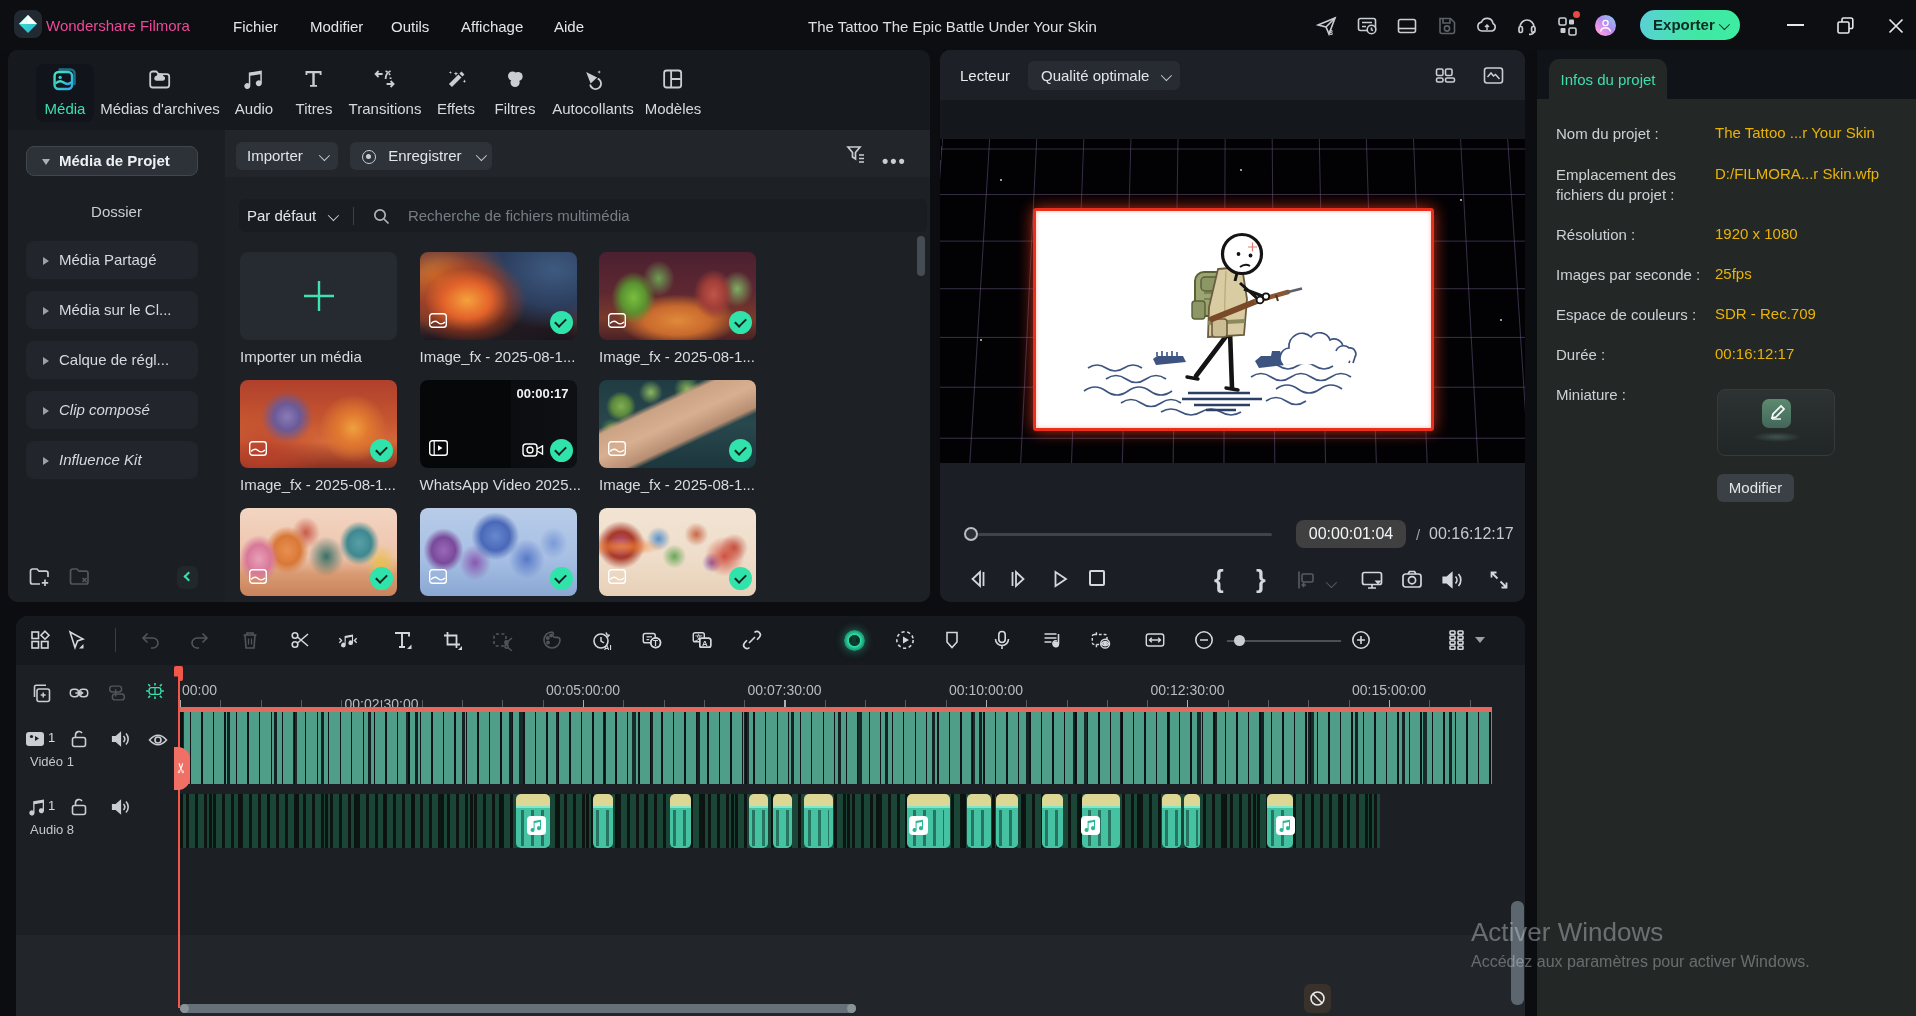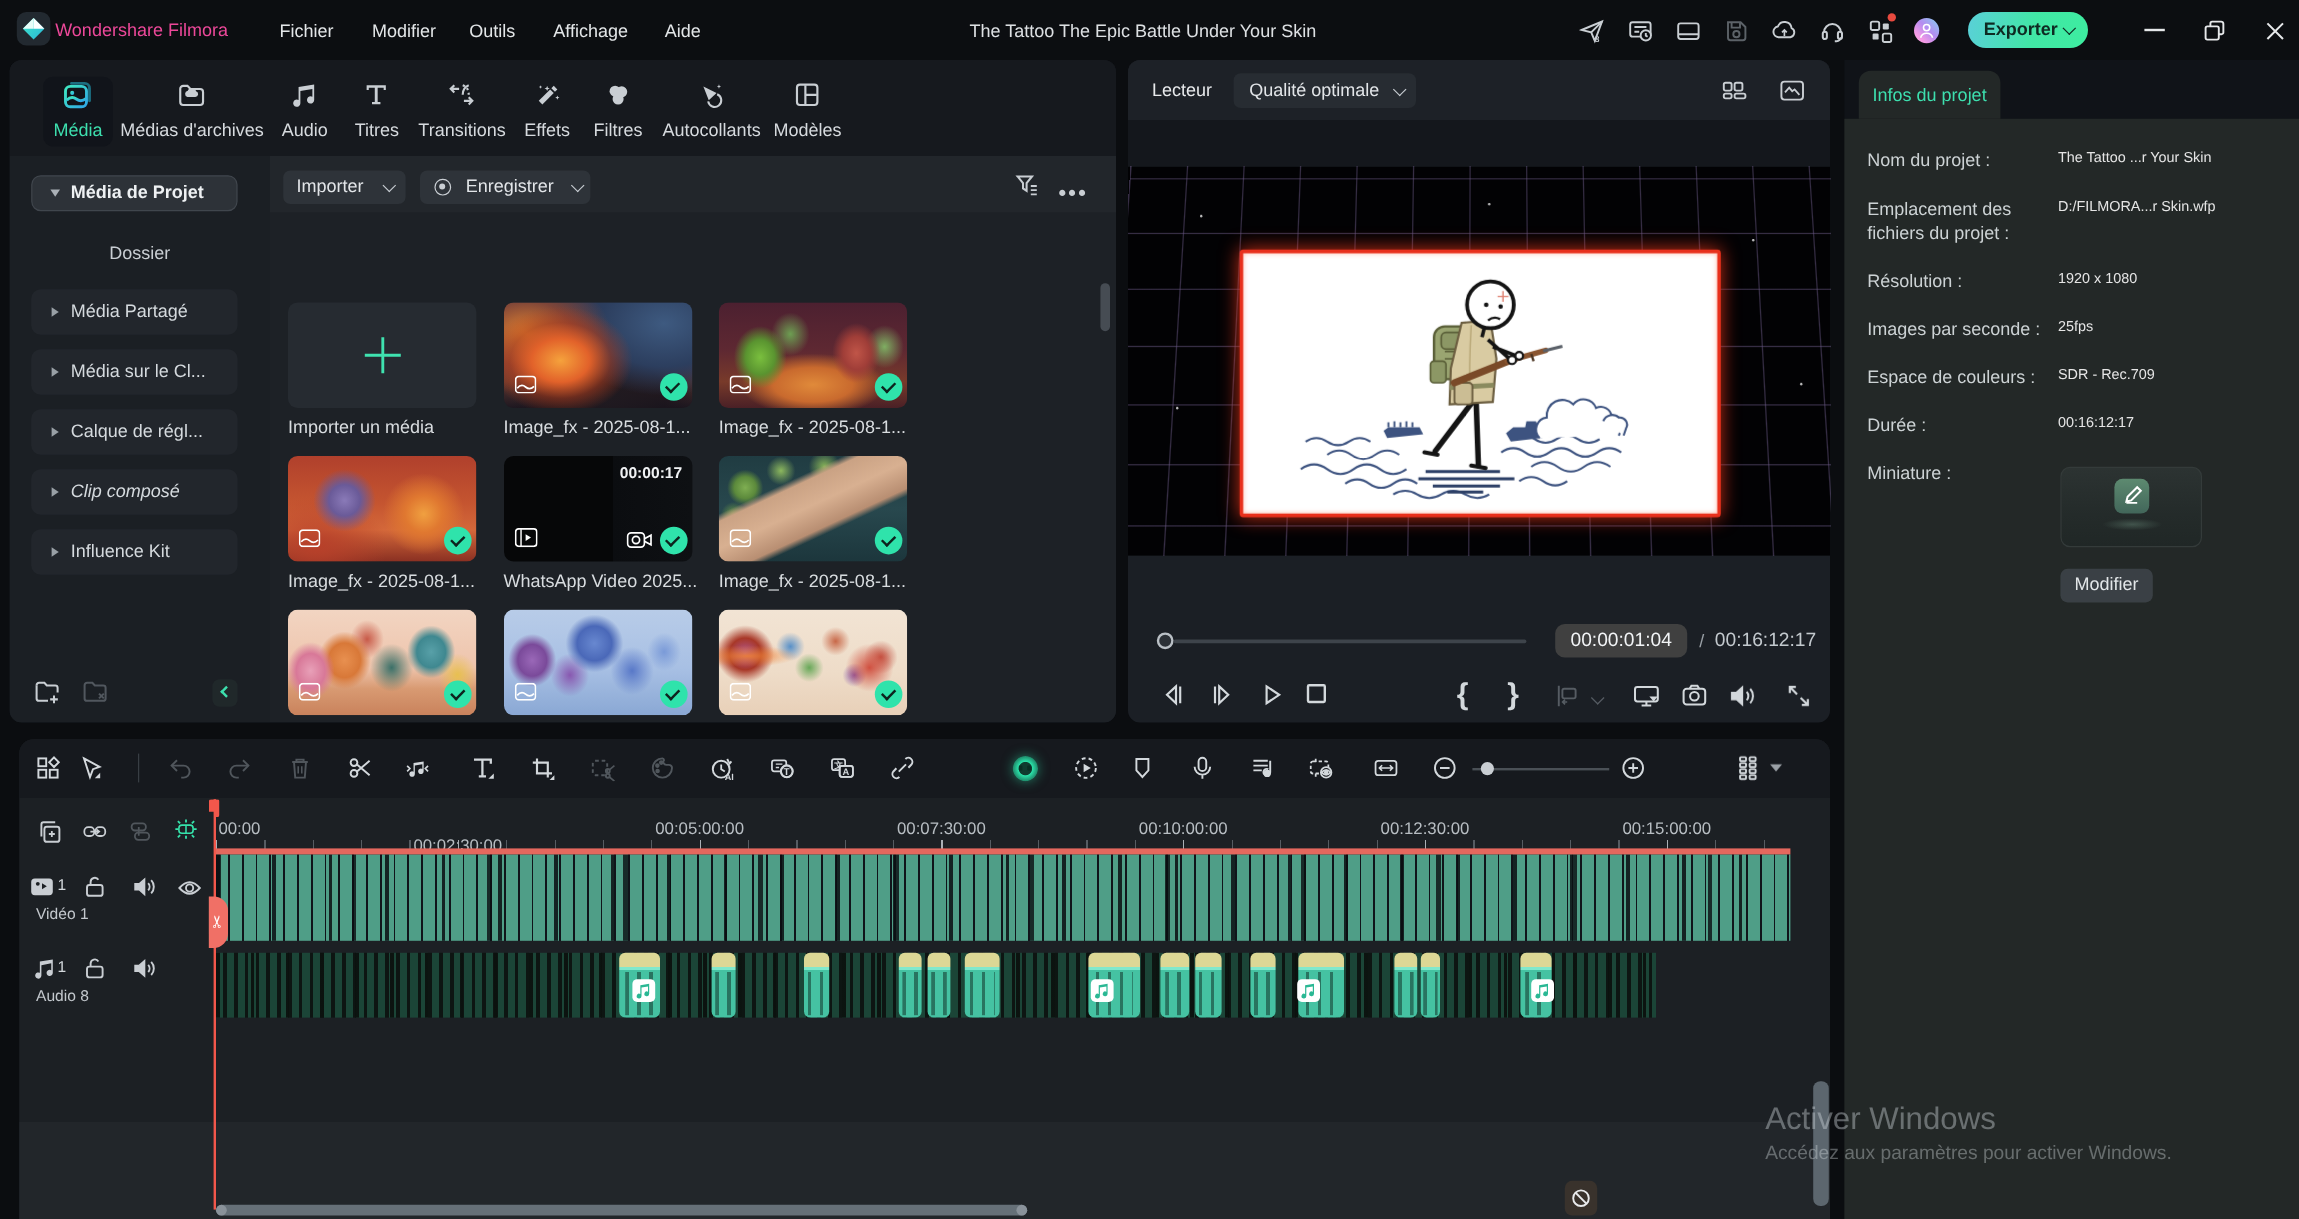--- a/index.html
+++ b/index.html
@@ -123,21 +123,21 @@
 #audtrack { position:absolute; left:164px; top:178px; width:1200px; height:54px;
   background:repeating-linear-gradient(90deg, rgba(11,17,14,0.95) 0 3px, transparent 3px 29px),
              repeating-linear-gradient(90deg, #1b4537 0 6px, #0d1512 6px 9px); }
 .aclip { position:absolute; height:54px; border-radius:5px; background:#45c2a2;
   background:linear-gradient(180deg, #dcd795 0 12px, #7fe8cc 12px 14px, #45c2a2 14px 100%); }
 .aclip:after { content:""; position:absolute; left:15%; top:16px; width:70%; height:36px;
   background:repeating-linear-gradient(90deg, rgba(12,38,30,0.5) 0 3px, transparent 3px 10px); }
 .anote { position:absolute; top:22px; width:19px; height:19px; border-radius:4px; background:#ffffff; }
 .star { position:absolute; width:2px; height:2px; border-radius:50%; background:rgba(255,255,255,0.8); }
 .flabel { position:absolute; left:19px; color:#ccd2d4; font-size:15px; line-height:20px; }
-.fval { position:absolute; left:178px; color:#e5e5e5; font-size:12px;text-align:right; }
+.fval { position:absolute; left:178px; color:#eab308; font-size:15px;text-align:right; }
 #watermark1 { left:1471px; top:917px; color:rgba(205,212,216,0.42); font-size:26px; }
 #watermark2 { left:1471px; top:953px; color:rgba(205,212,216,0.40); font-size:16px; }
 </style>
 </head>
 <body>
 <div id="root">
 
   <div id="topbar" class="abs"></div>
   <div class="abs" style="left:14px; top:10px; width:28px; height:28px; border-radius:8px; background:#222930;">
     <svg width="28" height="28" viewBox="0 0 28 28">
@@ -294,21 +294,21 @@
       </svg>
         </div>Modèles</div>
     <div id="sidebar">
       <div id="projbtn"><span style="display:inline-block; width:0; height:0; border-top:6px solid #aab0b6;
         border-left:4.5px solid transparent; border-right:4.5px solid transparent; margin:0 9px 1px 15px;"></span>Média de Projet</div>
       <div style="position:absolute; left:0; top:73px; width:217px; text-align:center; color:#c9ced3; font-size:15px;">Dossier</div>
       <div class="sideitem" style="top:111px;"><span class="arr"></span>Média Partagé</div>
       <div class="sideitem" style="top:161px;"><span class="arr"></span>Média sur le Cl...</div>
       <div class="sideitem" style="top:211px;"><span class="arr"></span>Calque de régl...</div>
       <div class="sideitem" style="top:261px;font-style:italic;"><span class="arr"></span>Clip composé</div>
-      <div class="sideitem" style="top:311px;"><span class="arr"></span>Influence Kit</div>
+      <div class="sideitem" style="top:311px;font-style:italic;"><span class="arr"></span>Influence Kit</div>
       <svg style="position:absolute; left:20px; top:436px;" width="23" height="23" viewBox="0 0 23 23" fill="none" stroke="#c9ced3" stroke-width="1.7">
         <path d="M2.5 5 a2 2 0 0 1 2 -2 H9 l2 2.2 H18 a2 2 0 0 1 2 2 V11"></path>
         <path d="M2.5 5 V16 a2 2 0 0 0 2 2 H12"></path>
         <path d="M17 13.5 V20 M13.8 16.8 H20.2"></path>
       </svg>
       <svg style="position:absolute; left:60px; top:436px;" width="23" height="23" viewBox="0 0 23 23" fill="none" stroke="#51575e" stroke-width="1.7">
         <path d="M2.5 5 a2 2 0 0 1 2 -2 H9 l2 2.2 H18 a2 2 0 0 1 2 2 V16 a2 2 0 0 1 -2 2 H4.5 a2 2 0 0 1 -2 -2 Z"></path>
         <path d="M14.5 12 l4 4 M18.5 12 l-4 4"></path>
       </svg>
       <div style="position:absolute; left:169px; top:436px; width:21px; height:23px; border-radius:6px; background:#20282a;">
@@ -321,20 +321,30 @@
       <div class="btn" style="left:11px; top:12px; width:102px; height:28px; line-height:28px;">
         <span style="margin-left:11px;">Importer</span><span class="chev" style="margin-left:16px;"></span></div>
       <div class="btn" style="left:125px; top:12px; width:142px; height:28px; line-height:28px;">
         <span style="display:inline-block; position:relative; width:14px; height:14px; border-radius:50%; border:1.6px solid #c9ced3; margin:0 0 -3px 12px;"><span style="position:absolute; left:3px; top:3px; width:5px; height:5px; border-radius:50%; background:#c9ced3;"></span></span>
         <span style="margin-left:8px;">Enregistrer</span><span class="chev" style="margin-left:14px;"></span></div>
       <svg style="position:absolute; left:620px; top:13px;" width="22" height="22" viewBox="0 0 22 22" fill="none" stroke="#c9ced3" stroke-width="1.7">
         <path d="M3 4 H15 L10.5 9.5 V16 L7.5 14 V9.5 Z"></path>
           <path d="M14 12 H19 M14 15.5 H19 M14 19 H19" stroke-width="1.5"></path>
       </svg>
       <div style="position:absolute; left:657px; top:21px; color:#c9ced3; font-size:18px; letter-spacing:2px; font-weight:bold;">•••</div>
+      <div id="searchbar">
+        <span style="margin-left:8px; line-height:33px;">Par défaut</span>
+        <span class="chev" style="margin-left:8px;"></span>
+        <span style="display:inline-block; width:1px; height:18px; background:#3c4248; margin:0 0 -4px 12px;"></span>
+        <svg style="display:inline-block; margin:0 0 -5px 14px;" width="19" height="19" viewBox="0 0 19 19" fill="none" stroke="#aeb4b9" stroke-width="1.7">
+          <circle cx="8" cy="8" r="5.2"></circle>
+            <path d="M12 12 L16.5 16.5"></path>
+          </svg>
+        <span style="margin-left:13px; color:#767e85; line-height:33px;">Recherche de fichiers multimédia</span>
+      </div>
       <div style="position:absolute; left:692px; top:106px; width:8px; height:40px; border-radius:4px; background:#464c53;"></div>
 
       <div class="tile" style="left:15px; top:122px; background:#262b31;">
         <svg style="margin:26px 0 0 61px;" width="36" height="36" viewBox="0 0 36 36" stroke="#3fe3b0" stroke-width="2.4">
             <path d="M18 3 V33 M3 18 H33"></path>
           </svg>
       </div>
       <div class="tlabel" style="left:15px; top:218px;">Importer un média</div>
       <div class="tile t-fire" style="left:194.5px; top:122px;">
           <svg class="imgic" width="18" height="15" viewBox="0 0 18 15" fill="none" stroke="#ffffff" stroke-width="1.4">

